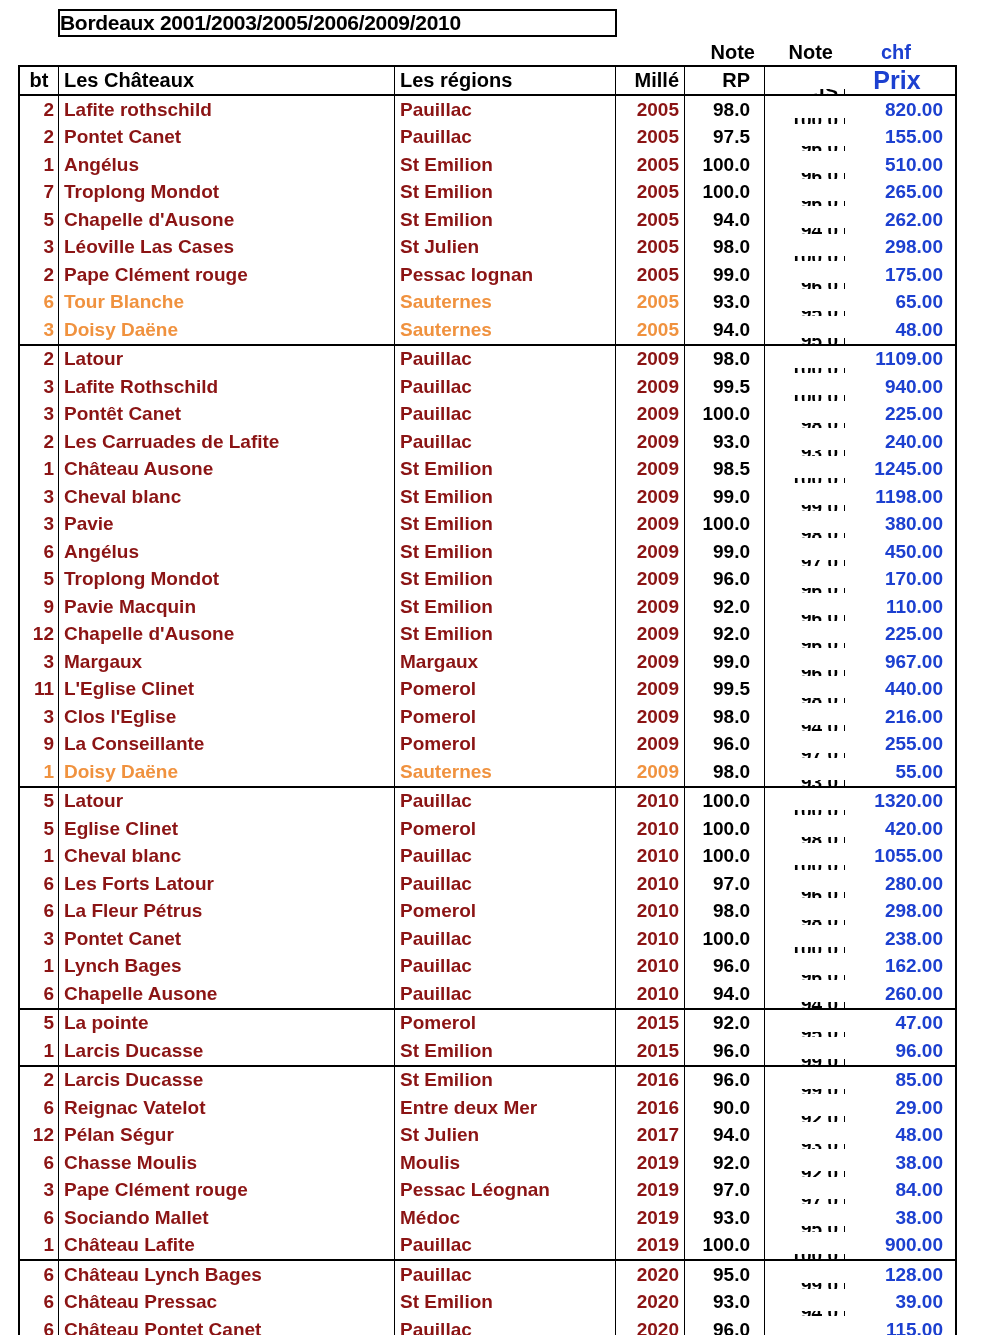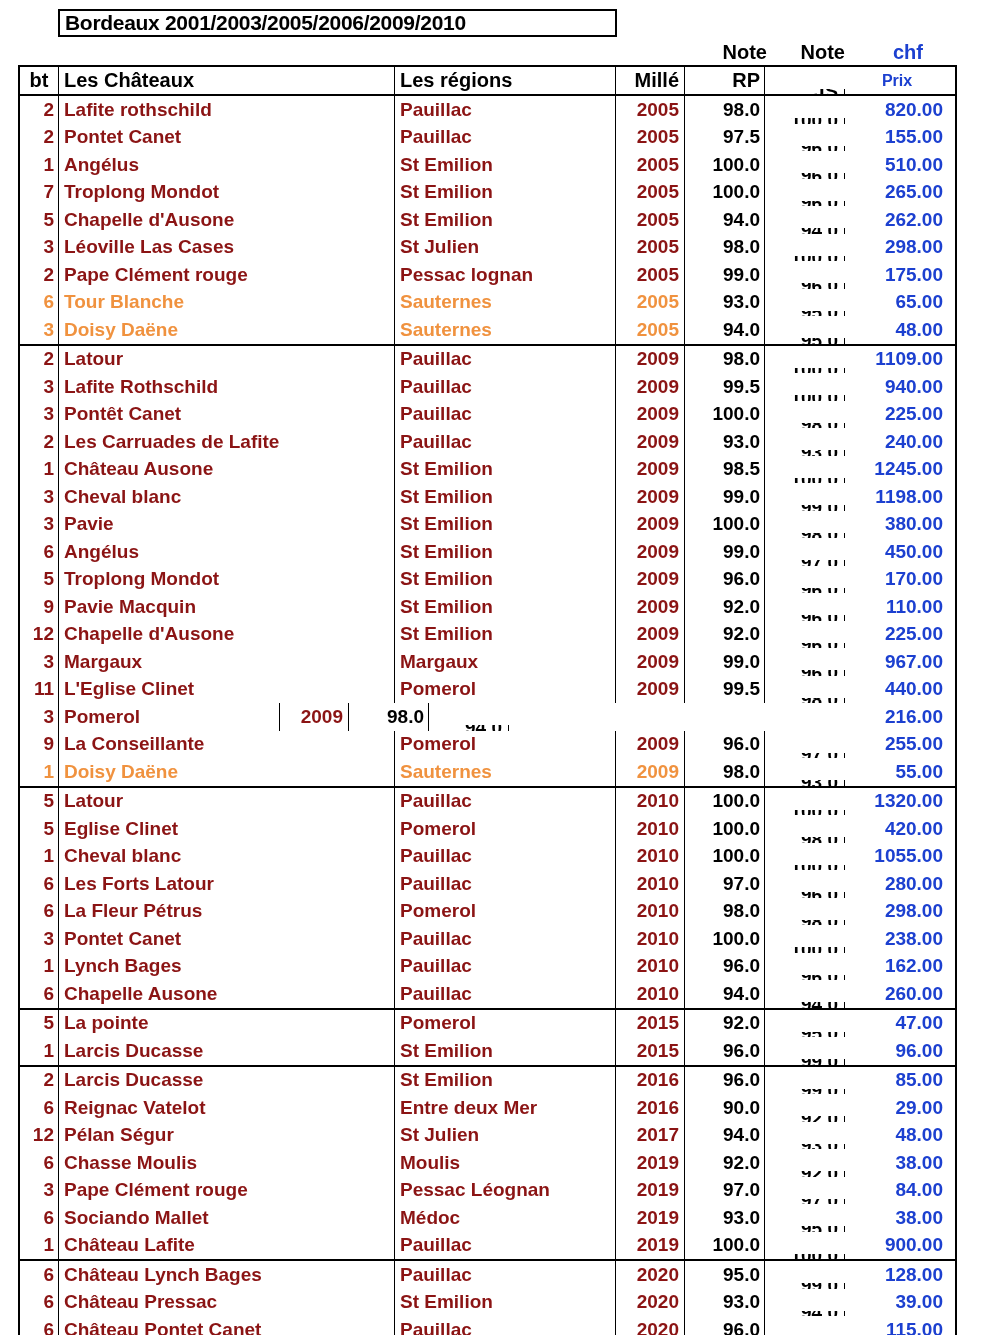--- a/index.html
+++ b/index.html
@@ -11,27 +11,26 @@
     overflow:hidden;
     position:relative;
     color:#000;
   }
   .title-box{
     position:absolute; left:58px; top:9px;
     width:559px; height:28px;
     border:2px solid #000;
     box-sizing:border-box;
     display:flex; align-items:center;
-    padding-left:5px;
     font-size:21px;
     letter-spacing:-0.3px;
     background:#fff;
   }
   .pre-header{
-    position:absolute; left:26px; top:38px;
+    position:absolute; left:14px; top:38px;
     width:939px; height:26px;
     display:flex;
     font-size:20px;
     align-items:flex-end;
   }
   .pre-header .ph-spacer{ width:596px; }
   .ph-cell{ box-sizing:border-box; display:flex; align-items:flex-end; }
   .ph-mille{ width:69px; }
   .ph-rp{ width:80px; justify-content:flex-end; padding-right:4px; }
   .ph-js{ width:80px; justify-content:flex-end; padding-right:6px; }
@@ -61,29 +60,29 @@
   .cell{
     box-sizing:border-box;
     border-right:1.5px solid #000;
     display:flex; align-items:center;
     overflow:hidden; white-space:nowrap;
   }
   .c-bt     { width:39px;  justify-content:flex-end; padding-right:4px; }
   .c-chateau{ width:336px; padding-left:5px; }
   .c-region { width:221px; padding-left:5px; }
   .c-mille  { width:69px;  justify-content:flex-end; padding-right:5px; }
-  .c-rp     { width:80px;  justify-content:flex-end; padding-right:4px; }
+  .c-rp     { width:80px;  justify-content:flex-end; padding-right:14px; }
   .c-js     { width:80px;  justify-content:flex-end; padding-right:6px;margin-top:22px; }
   .c-prix   { flex:1;      justify-content:flex-end; padding-right:12px; border-right:none; }
 
   
   .header-row .c-bt{ justify-content:center; padding-right:0; font-size:20px; }
   .header-row .c-chateau, .header-row .c-region{ font-size:20px; }
   .header-row .c-mille, .header-row .c-rp, .header-row .c-js{ font-size:20px; }
-  .header-row .c-prix{ justify-content:center; padding-right:6px; color:var(--blue); font-size:16px; }
+  .header-row .c-prix{ justify-content:center; padding-right:6px; color:var(--blue); font-size:25px; }
 
   
   .t-red    { color:var(--dark-red); }
   .t-orange { color:var(--orange); }
   .row .c-rp, .row .c-js { color:#000; }
   .header-row .c-rp, .header-row .c-js { color:#000; }
   .row .c-prix{ color:var(--blue); }
   .header-row .c-bt, .header-row .c-chateau, .header-row .c-region, .header-row .c-mille{ color:#000; }
 </style>
 </head>
@@ -308,20 +307,21 @@
         <div class="cell c-bt">11</div>
         <div class="cell c-chateau">L'Eglise Clinet</div>
         <div class="cell c-region">Pomerol</div>
         <div class="cell c-mille">2009</div>
         <div class="cell c-rp">99.5</div>
         <div class="cell c-js">98.0</div>
         <div class="cell c-prix">440.00</div>
       </div>
       <div class="row t-red">
         <div class="cell c-bt">3</div>
+        <div class="cell c-chateau">Clos l'Eglise</div>
         <div class="cell c-region">Pomerol</div>
         <div class="cell c-mille">2009</div>
         <div class="cell c-rp">98.0</div>
         <div class="cell c-js">94.0</div>
         <div class="cell c-prix">216.00</div>
       </div>
       <div class="row t-red">
         <div class="cell c-bt">9</div>
         <div class="cell c-chateau">La Conseillante</div>
         <div class="cell c-region">Pomerol</div>

